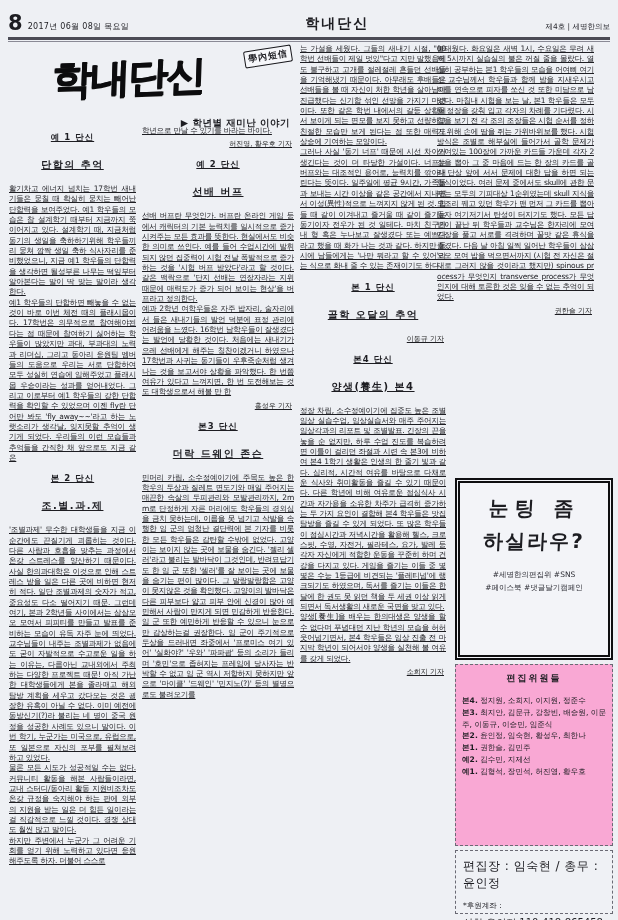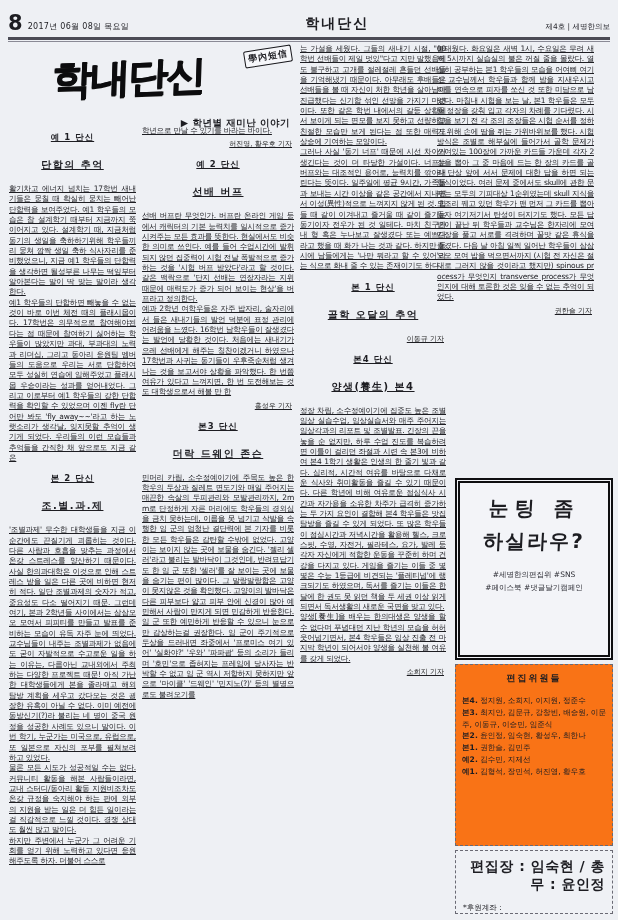--- a/index.html
+++ b/index.html
@@ -69,32 +69,32 @@
   }
   .ad-t1{font-size:20px;font-weight:900;letter-spacing:6px;margin-top:12px;transform:skewX(-3deg);}
   .ad-t2{font-size:20px;font-weight:900;letter-spacing:2px;margin-top:6px;transform:skewX(-3deg);}
   .ad-tags{margin-top:13px;font-size:7.5px;line-height:1.75;color:#2b2b33;}
   .ad-promo{margin-top:12px;font-size:7.8px;line-height:1.7;}
   .ad-promo b{font-weight:900;}
 
   .editors-box{
     position:absolute;left:455px;top:664px;width:158px;height:182px;
     border:1px dashed #6a6a74;box-sizing:border-box;
-    padding:7px 6px 4px;background:#f97316;
+    padding:7px 6px 4px;background:#f9a8d4;
   }
   .editors-title{font-size:9px;font-weight:bold;text-align:center;margin:0 0 10px;letter-spacing:2px;}
   .editor-row{font-size:7.6px;line-height:1.55;text-align:justify;word-break:break-all;}
   .editor-row b{font-weight:bold;}
 
   .footer-box{
     position:absolute;left:455px;top:850px;width:158px;height:64px;
     border:1px dashed #6a6a74;box-sizing:border-box;
     padding:7px 7px 4px;background:#eff1f5;
   }
-  .footer-line1{font-size:14px;font-weight:bold;letter-spacing:.5px;text-align:right;}
+  .footer-line1{font-size:12px;font-weight:normal;letter-spacing:.5px;}
   .footer-line2{font-size:7.5px;margin-top:9px;}
   .footer-line3{font-size:10px;margin-top:3px;border-bottom:1px solid #777;display:inline-block;}
 </style>
 </head>
 <body>
 
 <div class="page">
 
   <div class="hdr">
     <div class="hdr-left">

